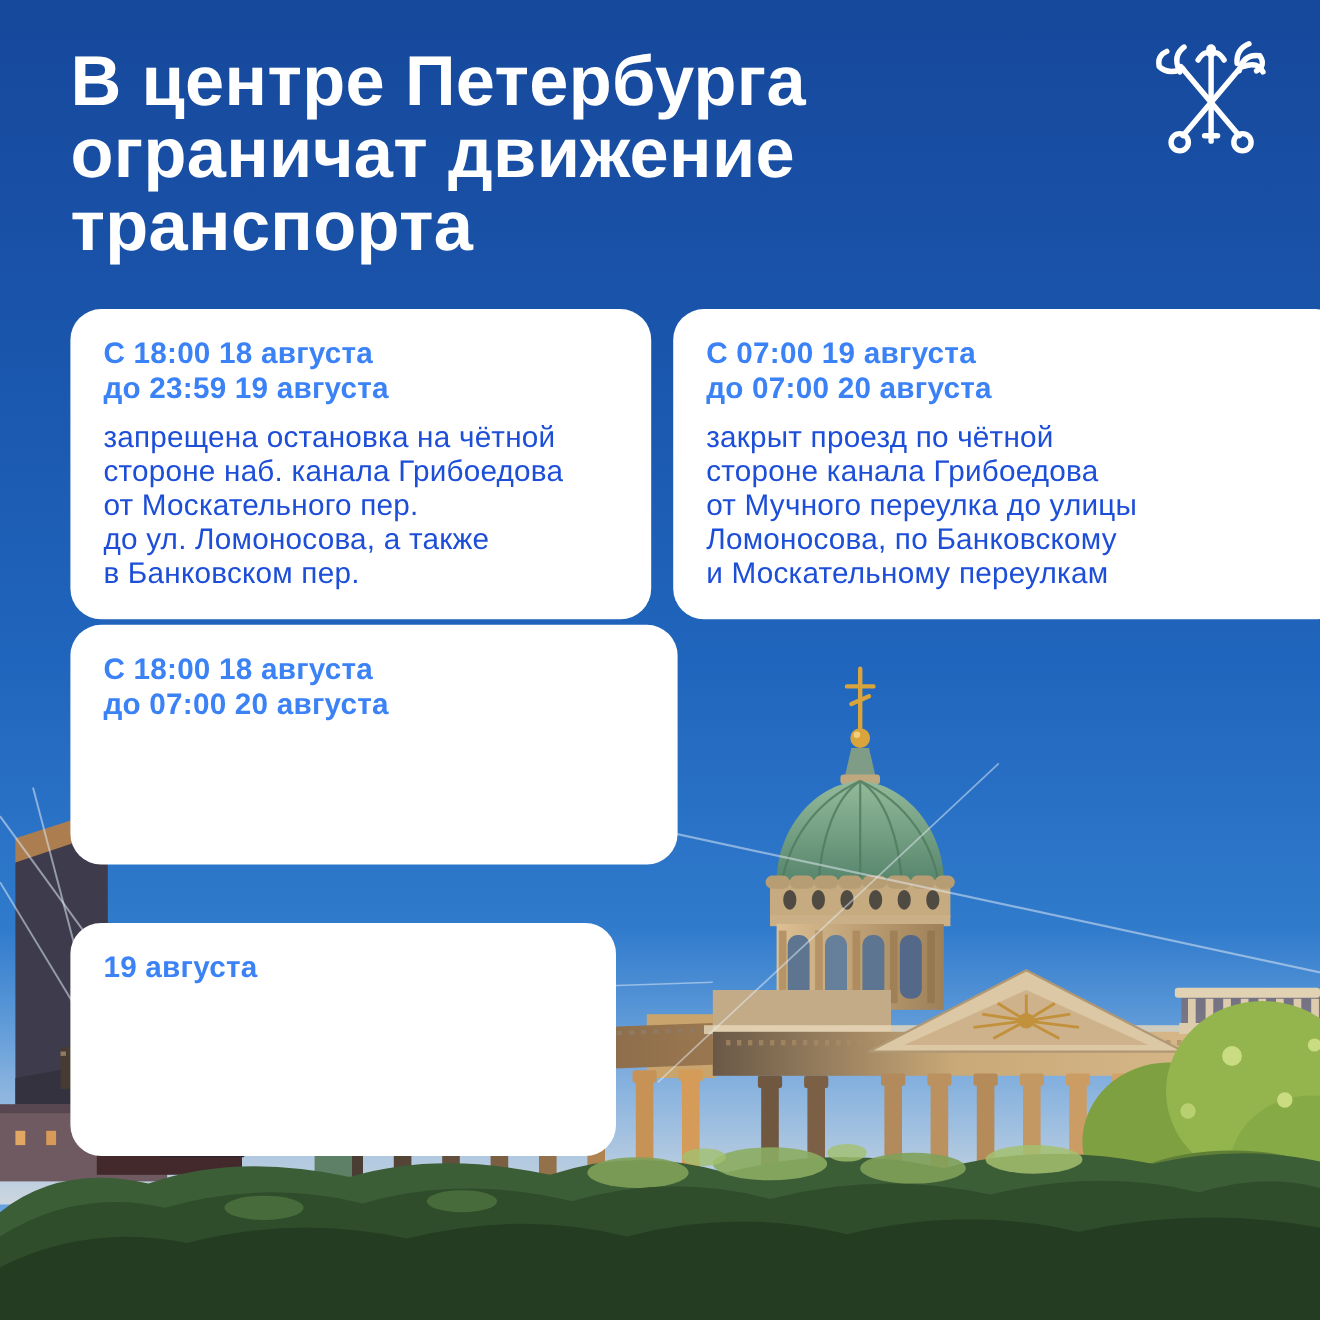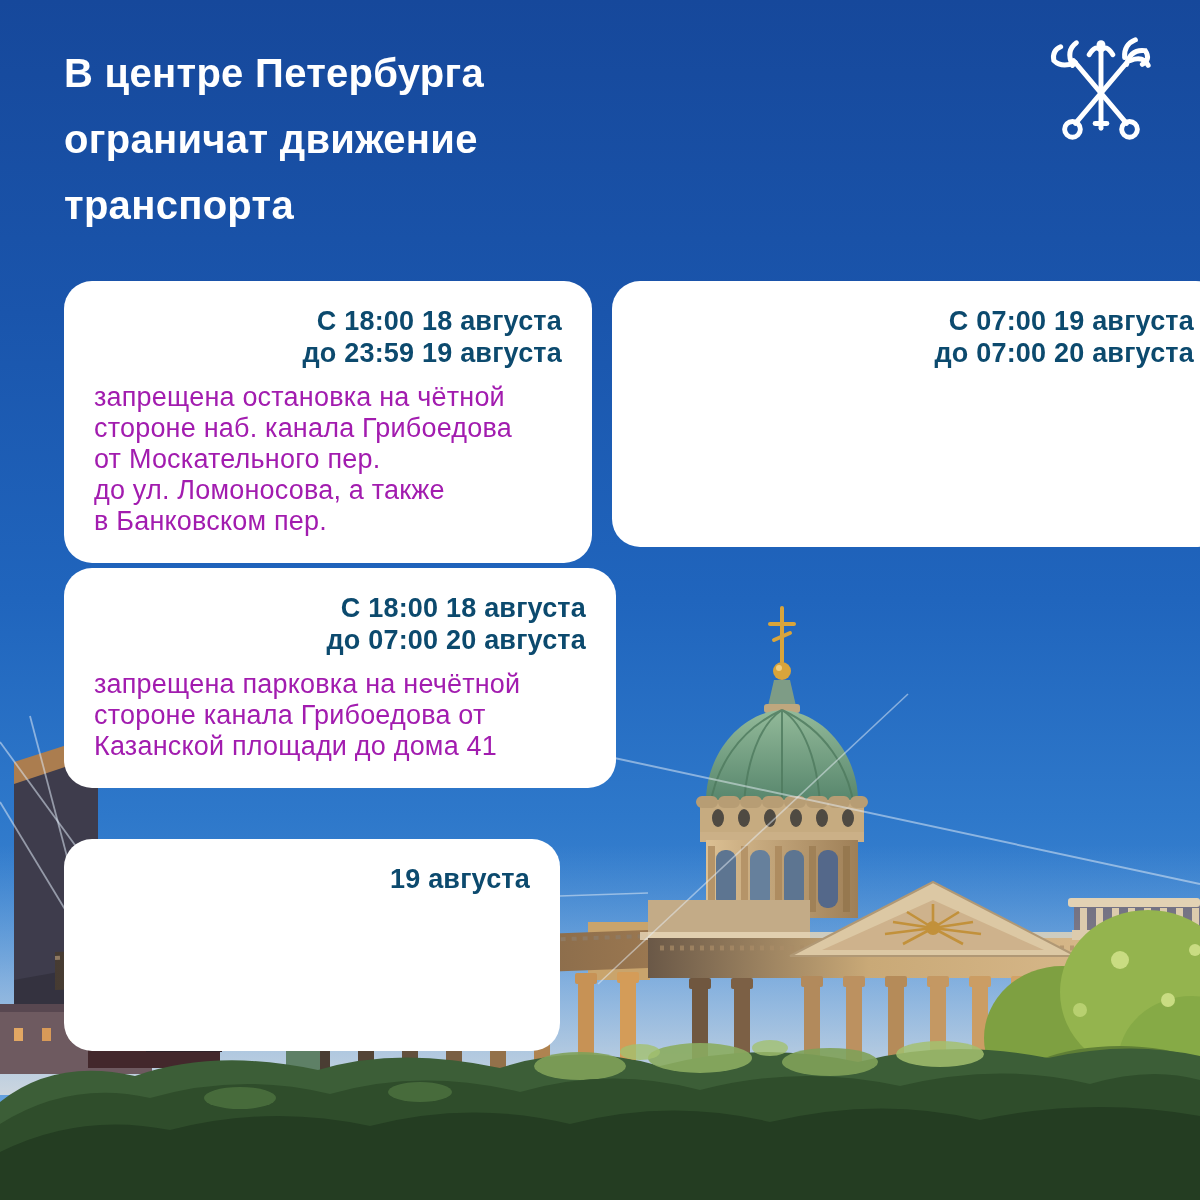--- a/index.html
+++ b/index.html
@@ -6,36 +6,36 @@
   #poster{
     position:relative;width:1200px;height:1200px;overflow:hidden;
     font-family:"Liberation Sans","DejaVu Sans",sans-serif;
     background:linear-gradient(180deg,
       #16489B 0%, #1A55AC 26%, #2065BD 50%, #2E78CA 68%,
       #3F87D3 80%, #5E9EDE 90%, #8AB7E6 100%);
   }
   #scene{position:absolute;inset:0;width:1200px;height:1200px;display:block;}
   .hdr{position:absolute;left:64px;top:40px;right:48px;z-index:3;}
   .title{
-    margin:0;color:#FFFFFF;font-weight:700;font-size:40px;line-height:66px;
+    margin:0;color:#FFFFFF;font-weight:700;font-size:64px;line-height:66px;
     letter-spacing:.3px;white-space:pre-line;width:820px;
   }
   .logo{position:absolute;left:1042px;top:30px;width:118px;height:118px;z-index:3;}
   .logo svg{width:100%;height:100%;}
   .card{
     position:absolute;z-index:2;background:#FFFFFF;border-radius:28px;
     padding:24px 30px 26px 30px;box-sizing:border-box;color:#1B1B1B;
   }
   .card h2{
     margin:0 0 13px 0;font-size:27px;line-height:32px;font-weight:700;
-    letter-spacing:.2px;white-space:pre-line;color:#0c4a6e;text-align:right;
+    letter-spacing:.2px;white-space:pre-line;color:#3b82f6;
   }
   .card p{
     margin:0;font-size:27px;line-height:31px;font-weight:400;
-    letter-spacing:.2px;white-space:pre-line;color:#a21caf;
+    letter-spacing:.2px;white-space:pre-line;color:#1d4ed8;
   }
   #card-0{left:64px;top:281px;width:528px;min-height:266px;}
   #card-1{left:612px;top:281px;width:612px;min-height:266px;}
   #card-2{left:64px;top:568px;width:552px;min-height:218px;}
   #card-3{left:64px;top:839px;width:496px;min-height:212px;}
 </style>
 </head>
 <body>
 
 <div id="poster">
@@ -254,27 +254,29 @@
     <p>запрещена остановка на чётной
 стороне наб. канала Грибоедова
 от Москательного пер.
 до ул. Ломоносова, а также
 в Банковском пер.</p>
   </section>
 
   <section class="card" id="card-1">
     <h2>С 07:00 19 августа
 до 07:00 20 августа</h2>
+    <p>закрыт проезд по чётной
+стороне канала Грибоедова
+от Мучного переулка до улицы
+Ломоносова, по Банковскому
+и Москательному переулкам</p>
   </section>
 
   <section class="card" id="card-2">
     <h2>С 18:00 18 августа
 до 07:00 20 августа</h2>
-    <p>запрещена парковка на нечётной
-стороне канала Грибоедова от
-Казанской площади до дома 41</p>
   </section>
 
   <section class="card" id="card-3">
     <h2>19 августа</h2>
   </section>
 
 </div>
 
 </body></html>

